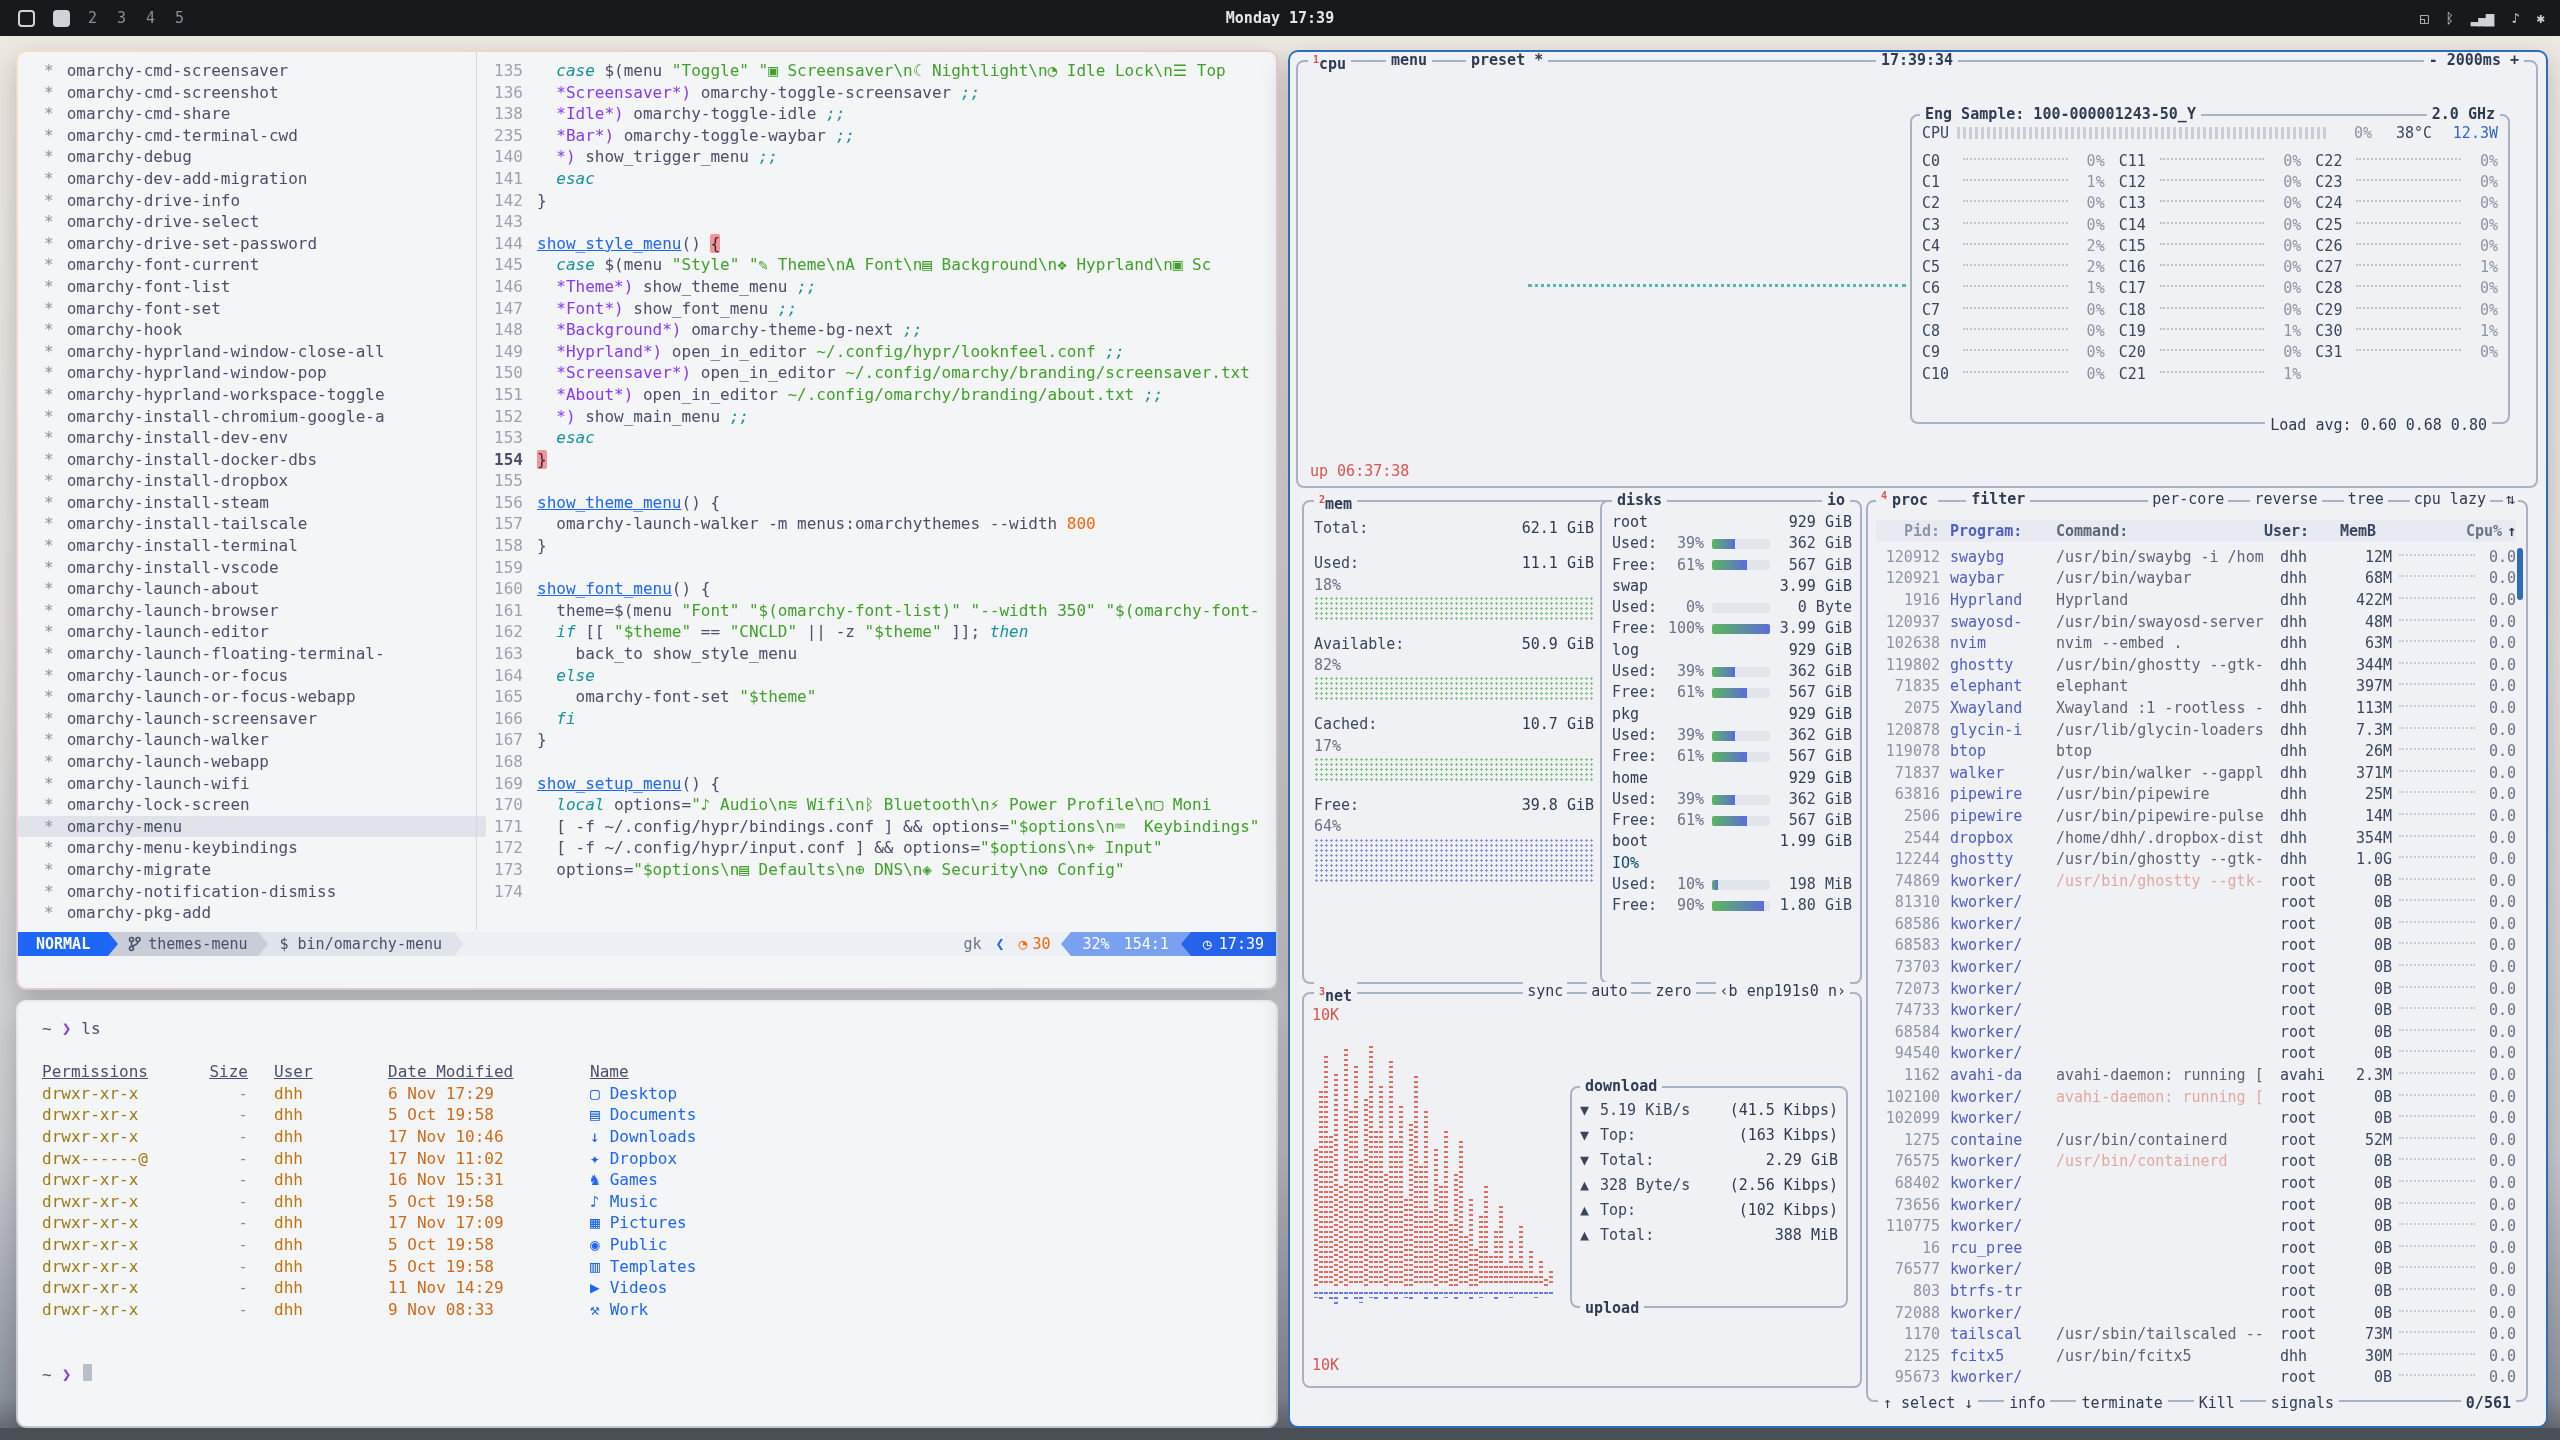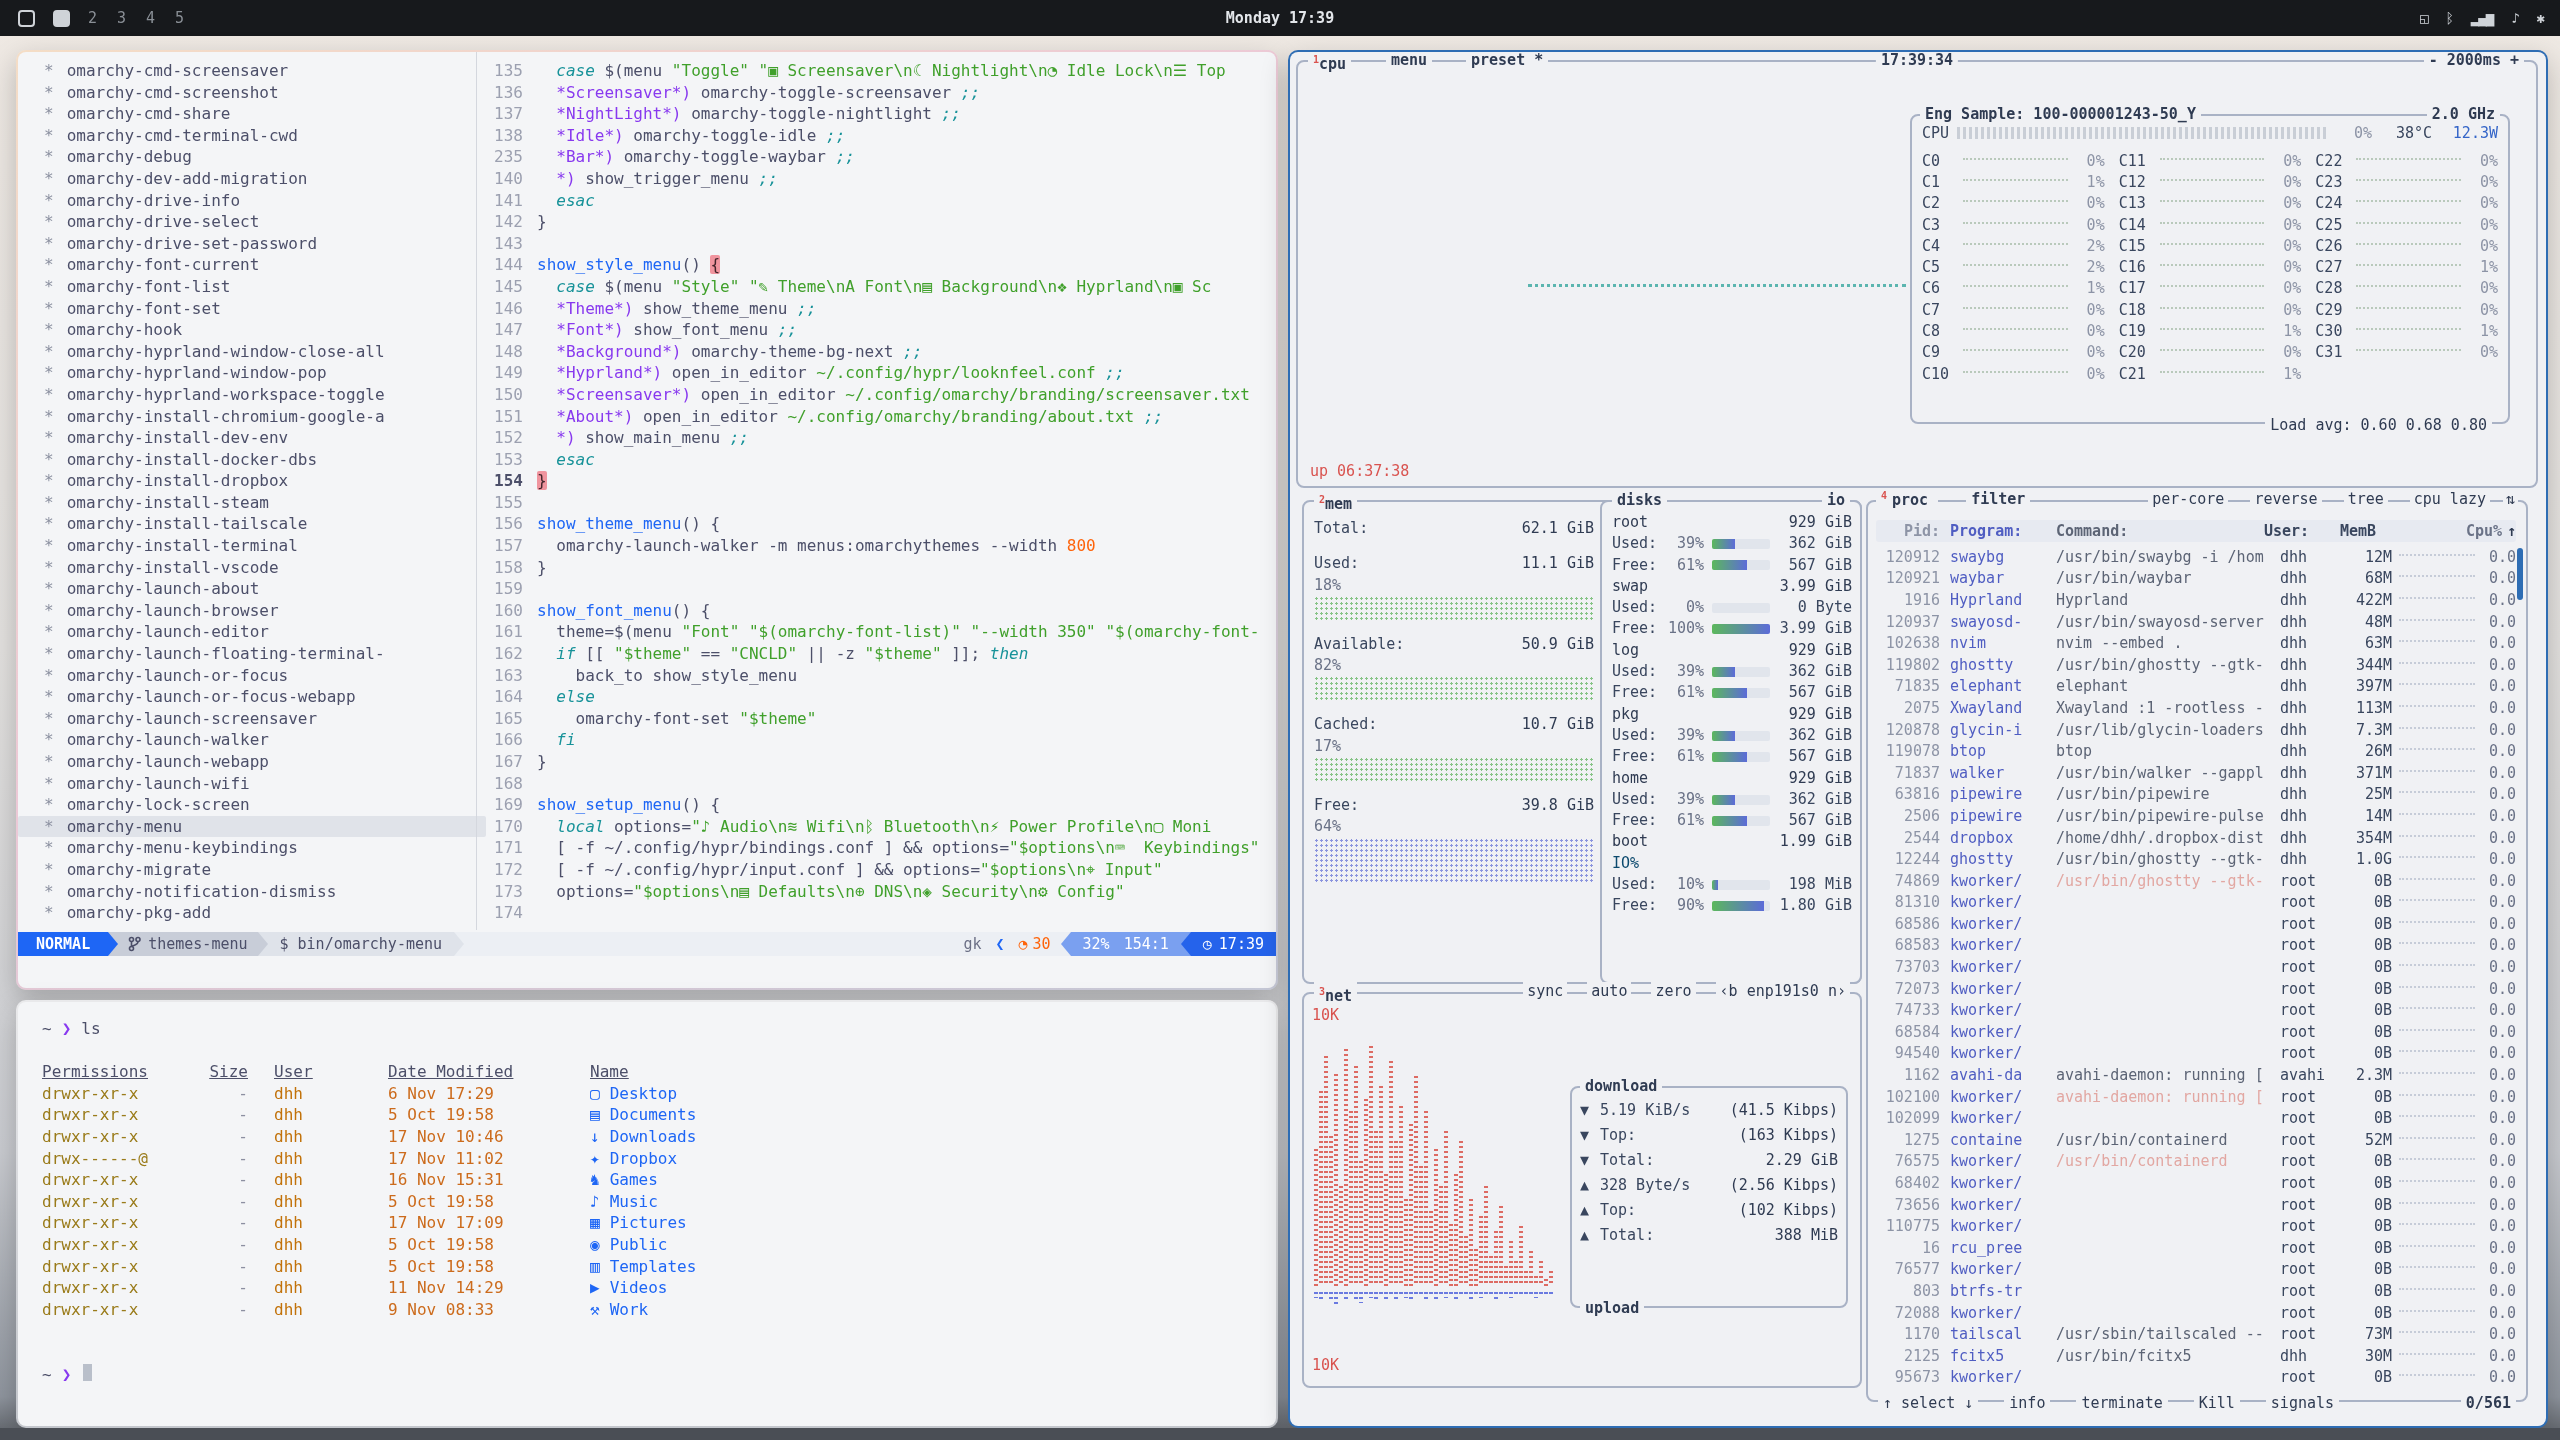--- a/index.html
+++ b/index.html
@@ -29,21 +29,21 @@
   .f-row{display:flex;white-space:pre;}
   .f-row .star{color:#8b90a0;margin-right:13px;}
   .f-row.sel{background:#e0e3e9;margin-left:-26px;padding-left:26px;margin-right:8px;border-radius:2px;}
   .ed-sep{position:absolute;left:458px;top:0;bottom:58px;width:1px;background:#d4d7de;}
   .ed-code{position:absolute;left:459px;right:2px;top:8px;bottom:60px;font-size:16px;line-height:21.6px;overflow:hidden;}
   .c-row{display:flex;}
   .gut{width:46px;min-width:46px;text-align:right;padding-right:14px;color:#9ca0b0;}
   .gut.cur{color:#4c4f69;font-weight:bold;}
   .cl{white-space:pre;}
   .tok-d{color:#4c4f69;} .tok-k{color:#179299;font-style:italic;} .tok-s{color:#40a02b;}
-  .tok-p{color:#8839ef;} .tok-f{color:#1e66f5;} .tok-n{color:#fe640b;}
+  .tok-p{color:#8839ef;} .tok-f{color:#1e66f5;text-decoration:underline;} .tok-n{color:#fe640b;}
   .tok-h{background:#f0949e;color:#43242a;border-radius:2px;}
 
   .statusbar{position:absolute;left:0;right:0;bottom:32px;height:24px;display:flex;align-items:stretch;font-size:15px;background:#eceff4;color:#4c4f69;overflow:hidden;}
   .statusbar span{display:flex;align-items:center;}
   .sb-mode{background:#1e66f5;color:#fff;font-weight:bold;padding:0 18px;}
   .tri{width:0;height:0;border-top:12px solid transparent;border-bottom:12px solid transparent;}
   .tri-a{border-left:10px solid #1e66f5;background:#c8cdd8;}
   .tri-b{border-left:10px solid #c8cdd8;background:#dfe3ea;}
   .tri-c{border-left:10px solid #dfe3ea;background:#eceff4;}
   .sb-branch{background:#c8cdd8;padding:0 10px;gap:7px;}
@@ -228,24 +228,20 @@
       </div>
     <div class="ed-sep"></div>
     <div class="ed-code">
         <div class="c-row">
           <span class="gut">135</span>
           <span class="cl"><span class="tok-d">  </span><span class="tok-k">case</span><span class="tok-d"> $(menu </span><span class="tok-s">"Toggle"</span><span class="tok-d"> </span><span class="tok-s">"▣ Screensaver\n☾ Nightlight\n◔ Idle Lock\n☰ Top</span></span>
         </div>
         <div class="c-row">
           <span class="gut">136</span>
           <span class="cl"><span class="tok-d">  </span><span class="tok-p">*Screensaver*)</span><span class="tok-d"> omarchy-toggle-screensaver </span><span class="tok-k">;;</span></span>
-        </div>
-        <div class="c-row">
-          <span class="gut">137</span>
-          <span class="cl"><span class="tok-d">  </span><span class="tok-p">*NightLight*)</span><span class="tok-d"> omarchy-toggle-nightlight </span><span class="tok-k">;;</span></span>
         </div>
         <div class="c-row">
           <span class="gut">138</span>
           <span class="cl"><span class="tok-d">  </span><span class="tok-p">*Idle*)</span><span class="tok-d"> omarchy-toggle-idle </span><span class="tok-k">;;</span></span>
         </div>
         <div class="c-row">
           <span class="gut">235</span>
           <span class="cl"><span class="tok-d">  </span><span class="tok-p">*Bar*)</span><span class="tok-d"> omarchy-toggle-waybar </span><span class="tok-k">;;</span></span>
         </div>
         <div class="c-row">

